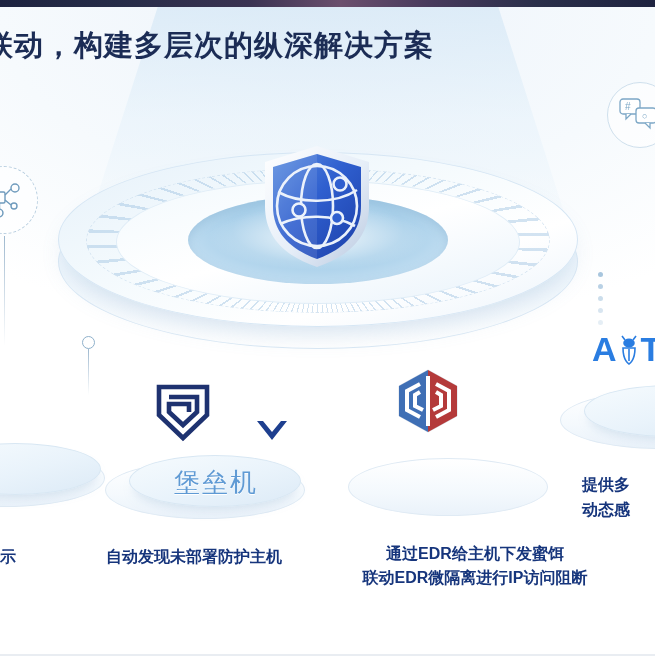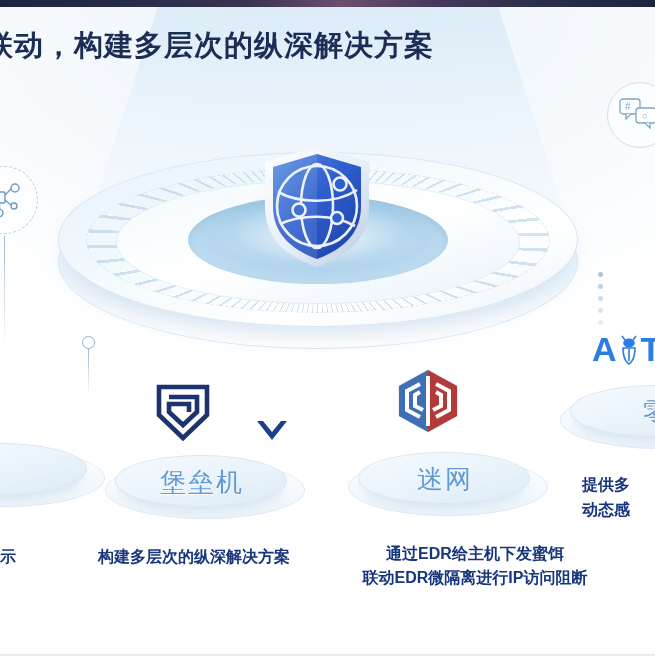--- a/index.html
+++ b/index.html
@@ -121,21 +121,21 @@
   .module{ position:absolute; z-index:18; }
   .mod-plate{
     position:relative; width:200px; height:66px;
   }
   .mod-plate .outer{
     position:absolute; left:0; top:6px; width:200px; height:58px;
     border-radius:50%; border:1px solid #dfeaf4;
     background:linear-gradient(180deg,#ffffff 0%,#f4f9fd 60%,#eaf2fa 100%);
   }
   .mod-plate .inner{
-    position:absolute; left:10px; top:0px; width:172px; height:52px;
+    position:absolute; left:24px; top:0px; width:172px; height:52px;
     border-radius:50%; border:1px solid #d8e7f3;
     background:linear-gradient(165deg,#f6fbfe 0%,#e9f3fb 55%,#dceaf6 100%);
     box-shadow:0 7px 12px -6px rgba(140,175,205,.35);
     text-decoration:underline;
   }
   .mod-label{
     position:absolute; left:0; top:2px; width:172px; height:48px;
     display:flex; align-items:center; justify-content:center;
     font-size:26px; font-weight:400; letter-spacing:2px;
     color:#5f9ad4;
@@ -287,44 +287,41 @@
 
 <div class="module" id="mod-bastion">
   <div class="mod-plate">
     <div class="outer"></div>
     <div class="inner">
       <div class="mod-label">堡垒机</div>
     </div>
   </div>
 </div>
 <div class="mod-caption" id="cap-bastion">
-  <span class="cap-line">构建多层次的纵深解决方案</span>
+  <span class="cap-line">自动发现未部署防护主机</span>
 </div>
 
 <svg class="mod-icon" id="icon-deception" viewBox="0 0 70 70">
   <g stroke-linejoin="miter" fill="none">
     <path d="M35 4 L64 20 L64 50 L35 66 L6 50 L6 20 Z" stroke="#d8dee6" stroke-width="1"></path>
     <path d="M35 4 L6 20 L6 50 L35 66 Z" fill="#3f6fb5"></path>
     <path d="M35 4 L64 20 L64 50 L35 66 Z" fill="#b43a3a"></path>
     <g stroke="#ffffff" stroke-width="4">
       <path d="M27 18 L14 25 L14 44 L27 51"></path>
       <path d="M27 26 L22 29 L22 40 L30 44"></path>
       <path d="M43 18 L56 25 L56 44 L43 51"></path>
       <path d="M43 26 L48 29 L48 40 L40 44"></path>
       <path d="M35 10 L35 60"></path>
     </g>
   </g>
 </svg>
 
 <div class="module" id="mod-deception">
   <div class="mod-plate">
     <div class="outer"></div>
-    <div class="inner">
-      <div class="mod-label">迷网</div>
-    </div>
   </div>
 </div>
 <div class="mod-caption" id="cap-deception">
   <span class="cap-line">通过EDR给主机下发蜜饵</span>
   <span class="cap-line">联动EDR微隔离进行IP访问阻断</span>
 </div>
 
 <div class="module" id="mod-zero">
   <div class="mod-plate">
     <div class="outer"></div>

